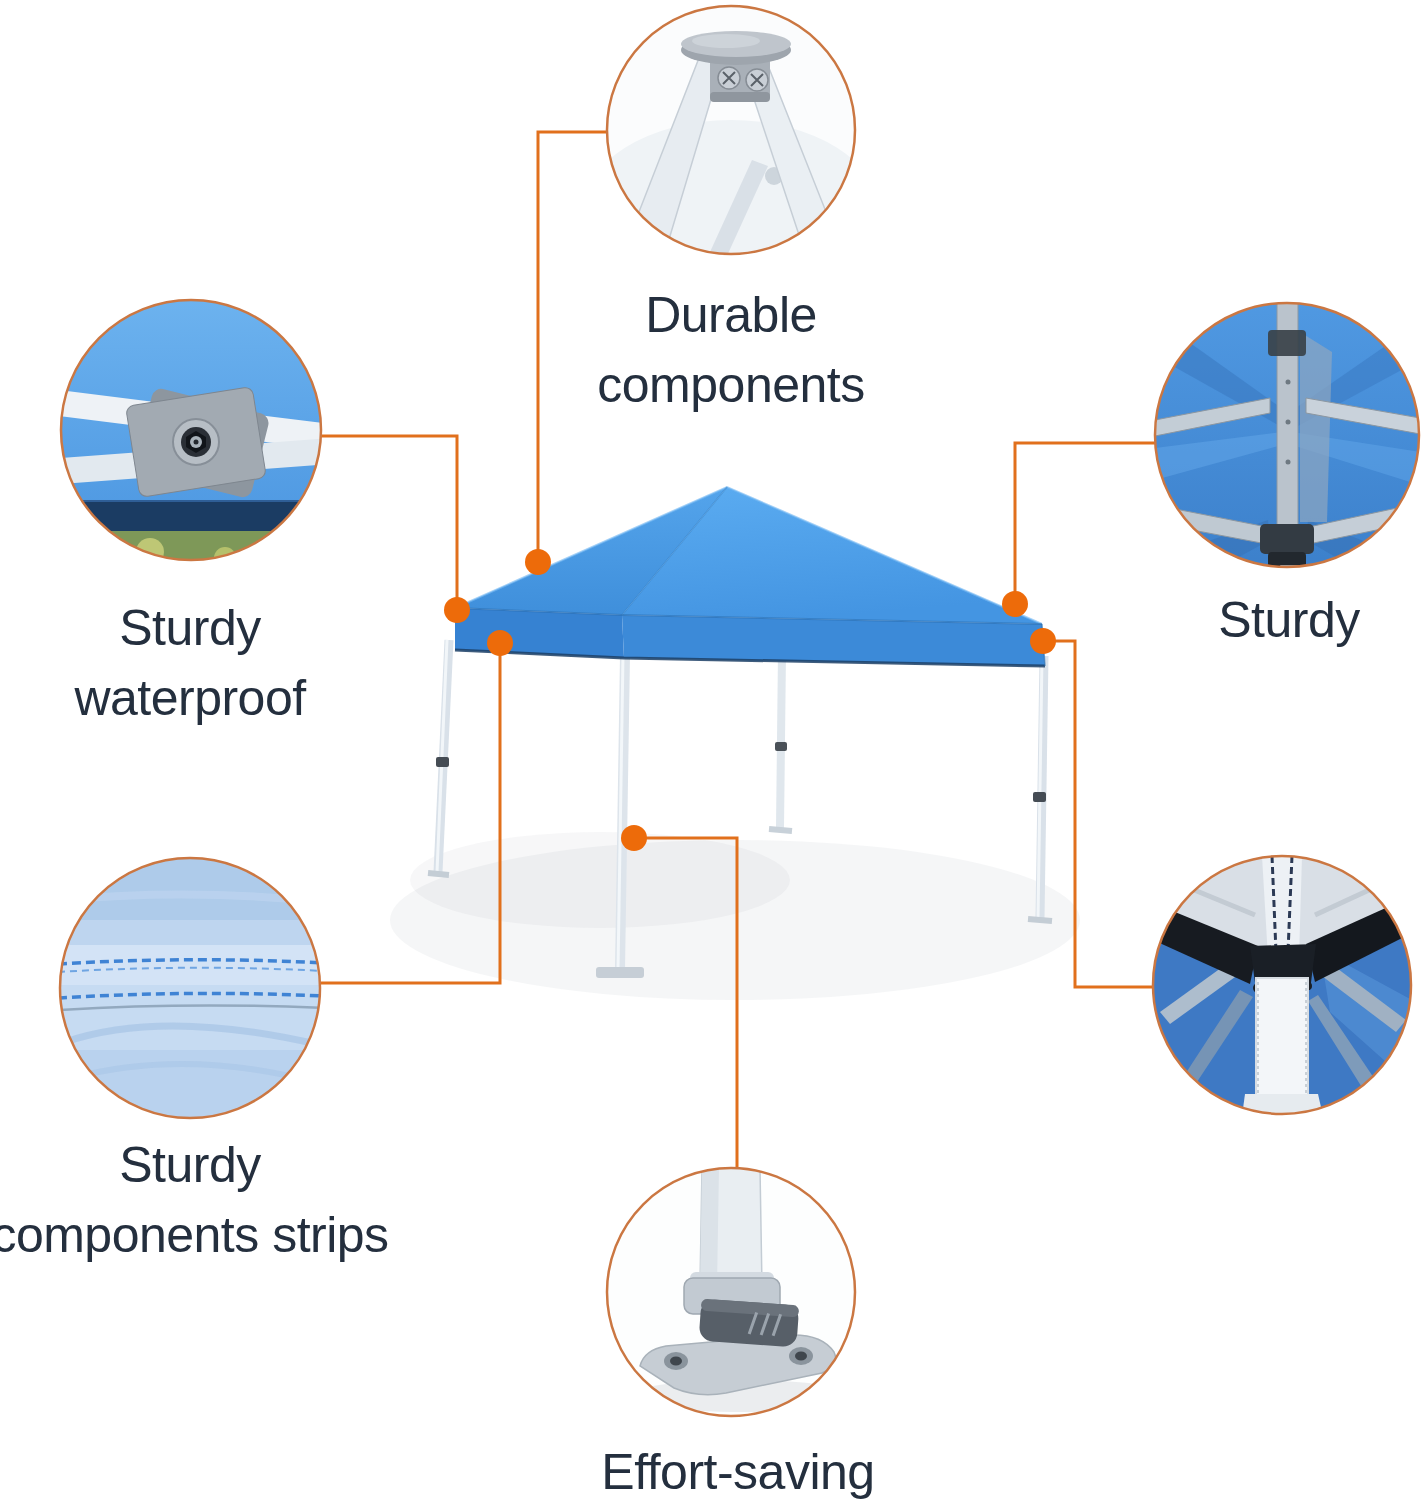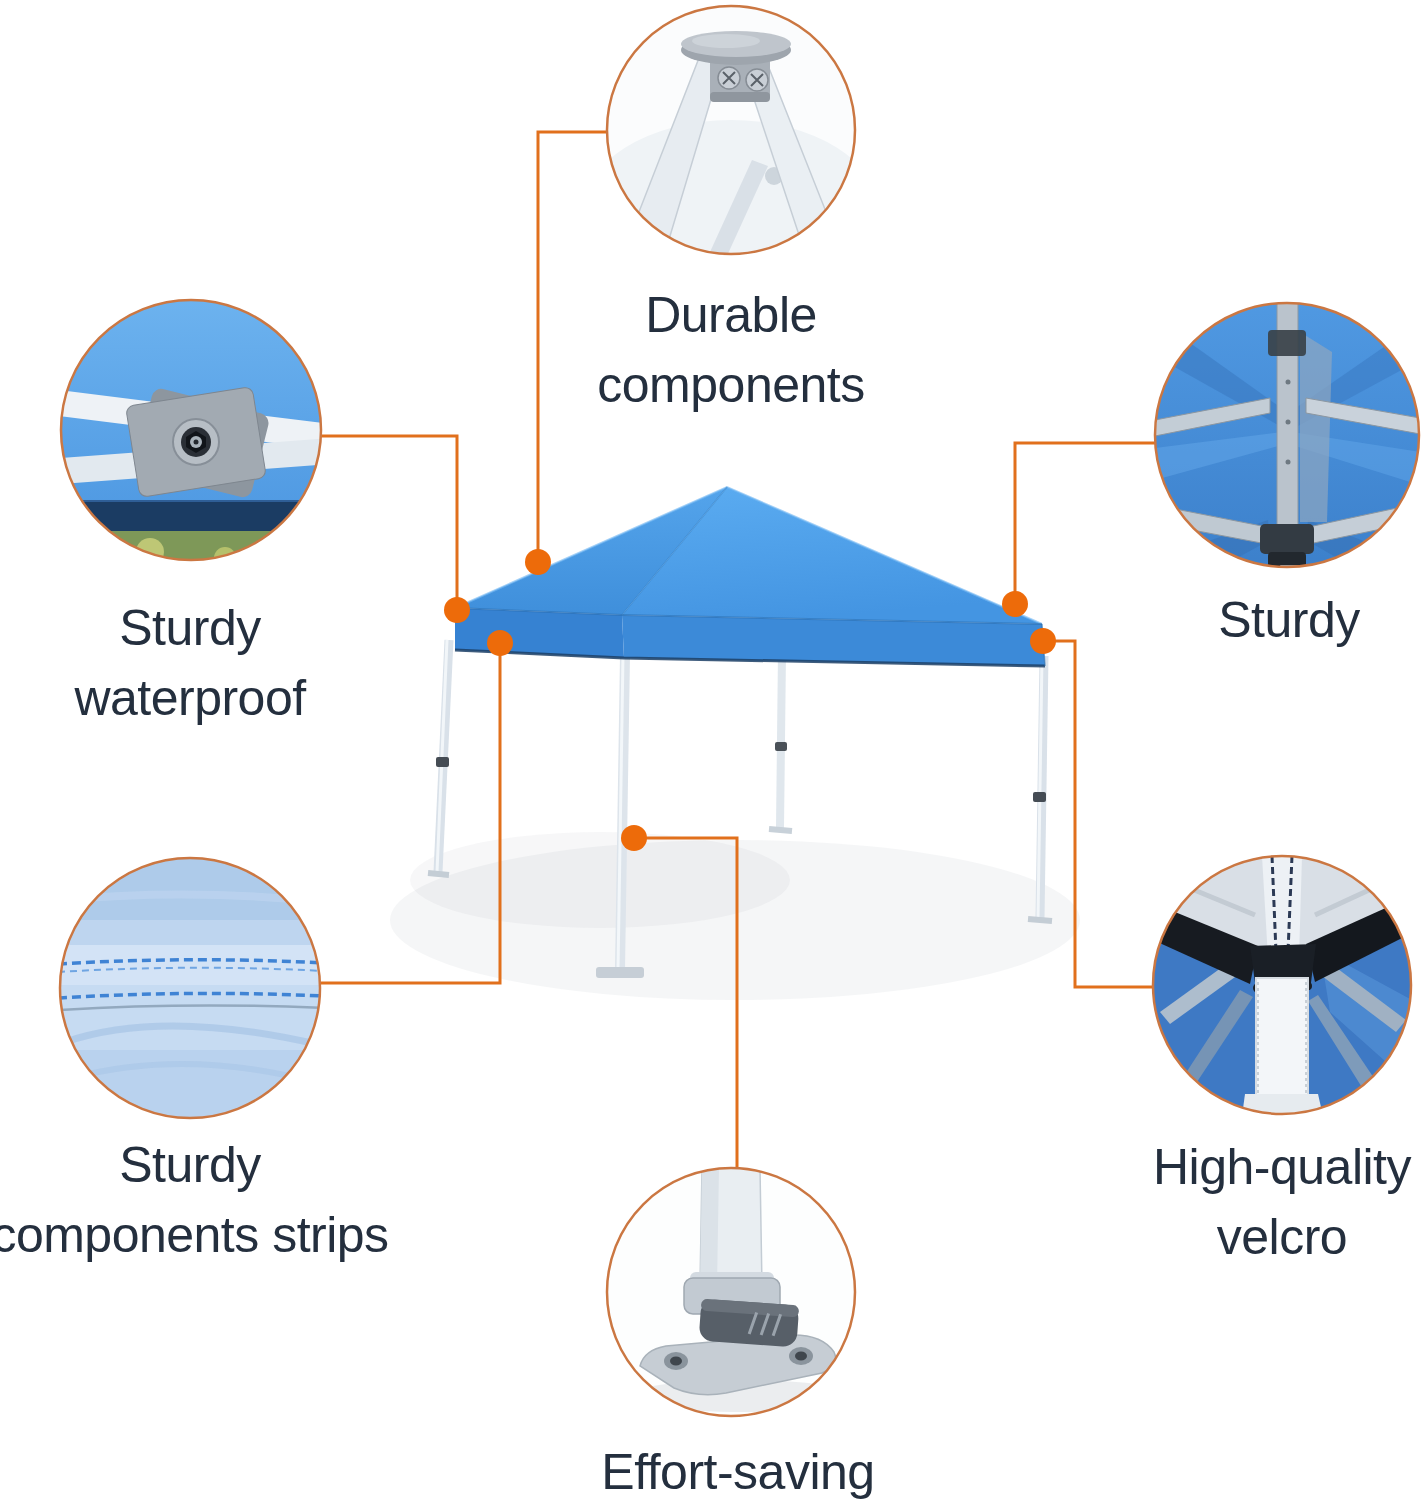--- a/index.html
+++ b/index.html
@@ -274,22 +274,18 @@
     <div>Sturdy</div>
     <div>waterproof</div>
   </div>
   <div class="label" style="left:1289px;top:585px;">
     <div>Sturdy</div>
   </div>
   <div class="label" style="left:190px;top:1130px;">
     <div>Sturdy</div>
     <div>components strips</div>
   </div>
-  <div class="label" style="left:1282px;top:1132px;">
-    <div>High-quality</div>
-    <div>velcro</div>
-  </div>
   <div class="label" style="left:738px;top:1437px;">
     <div>Effort-saving</div>
     <div></div>
   </div>
 
 </div>
 
 </body></html>

